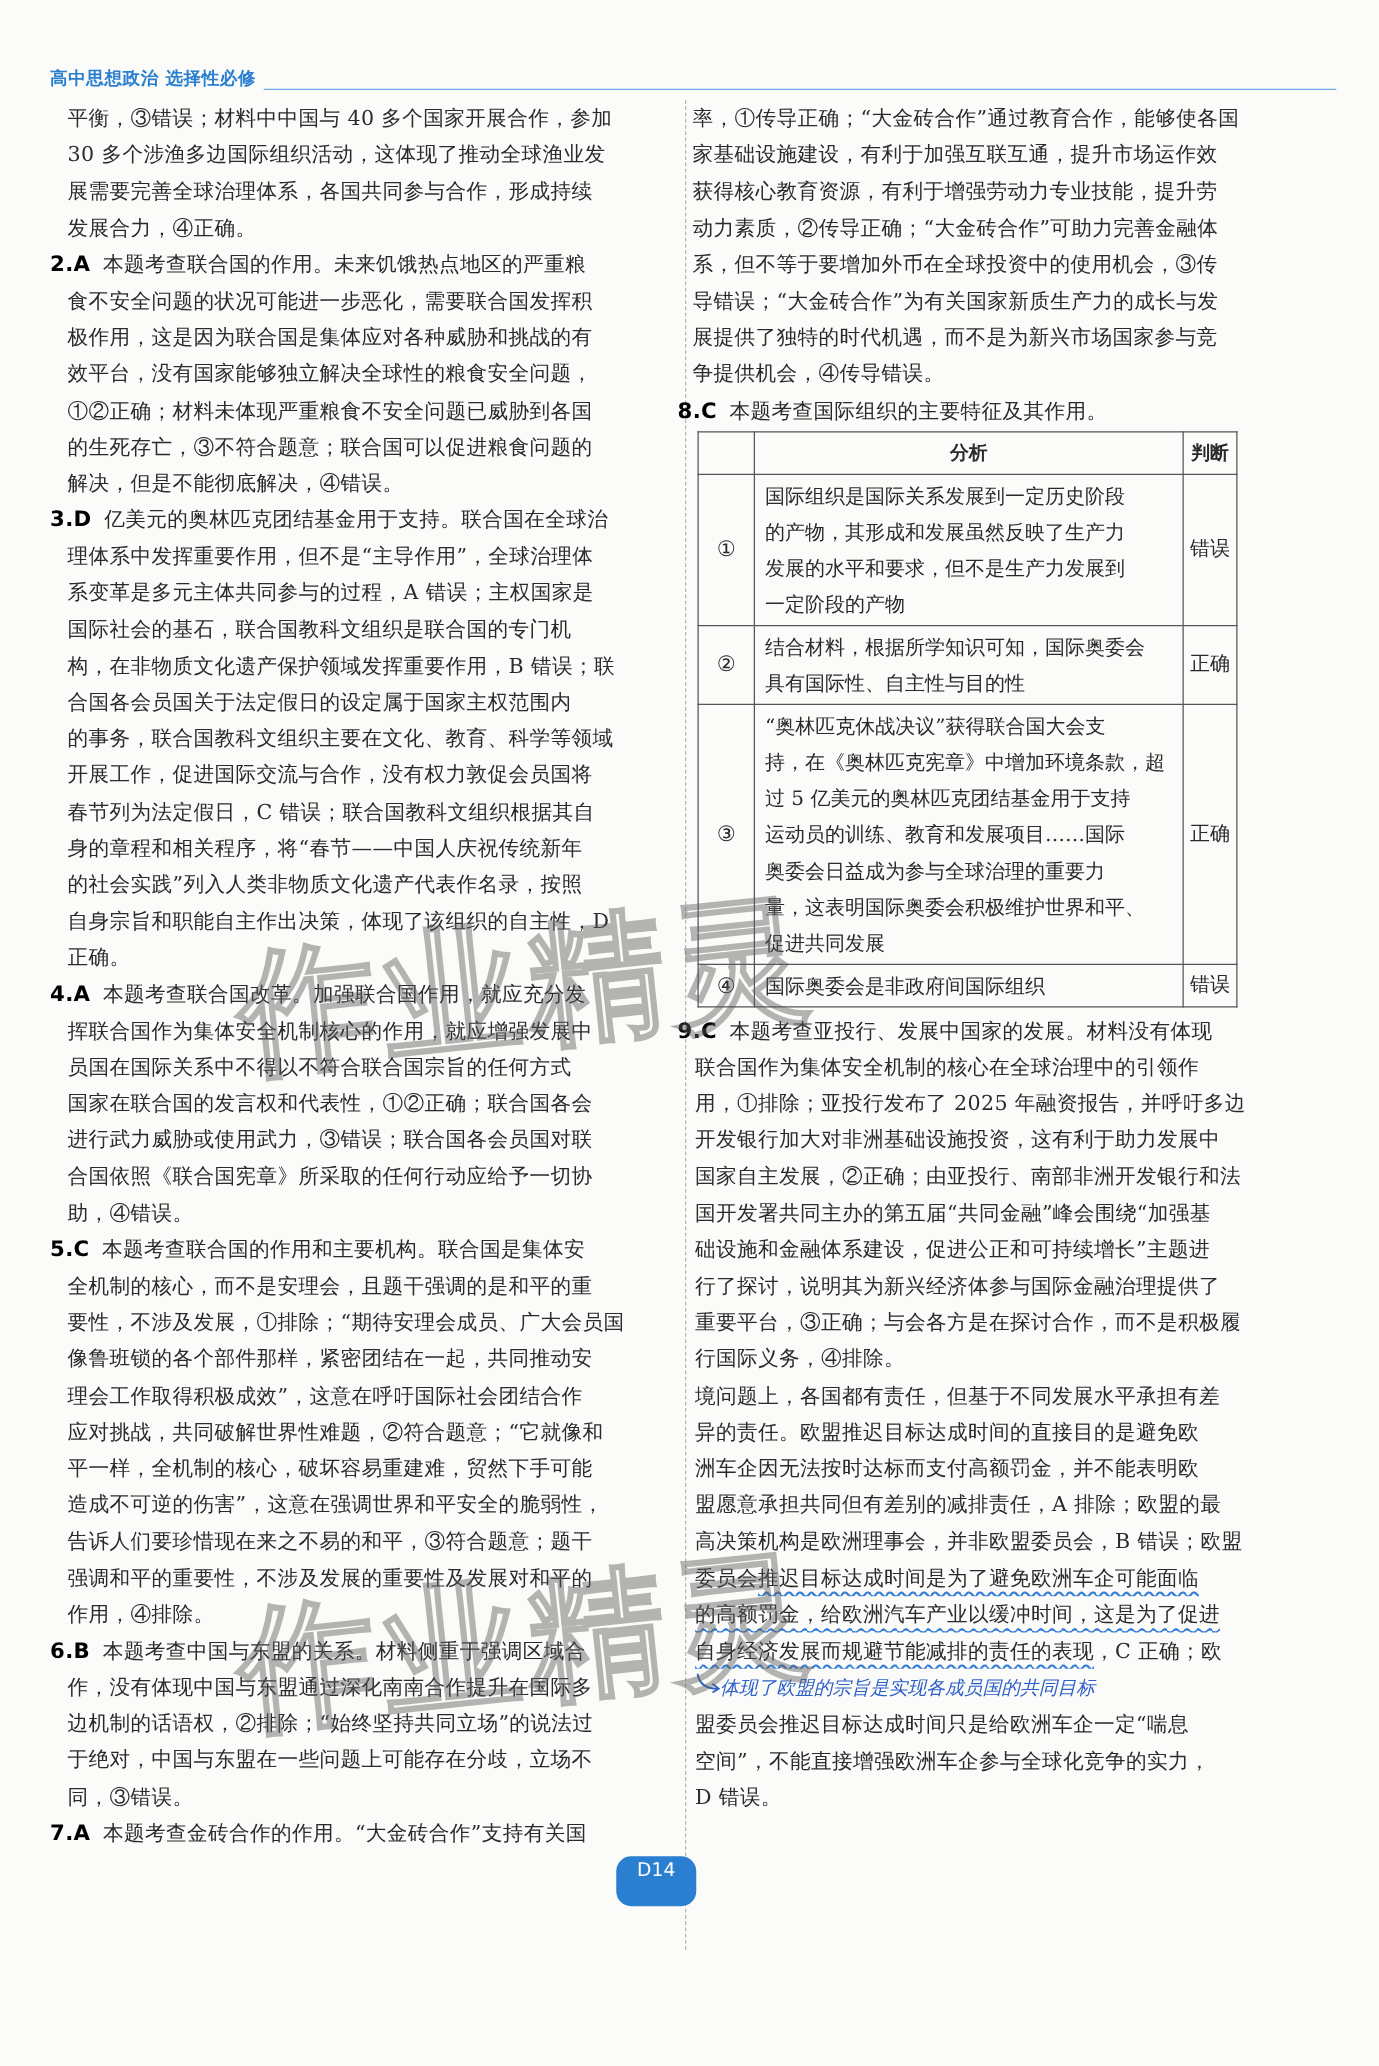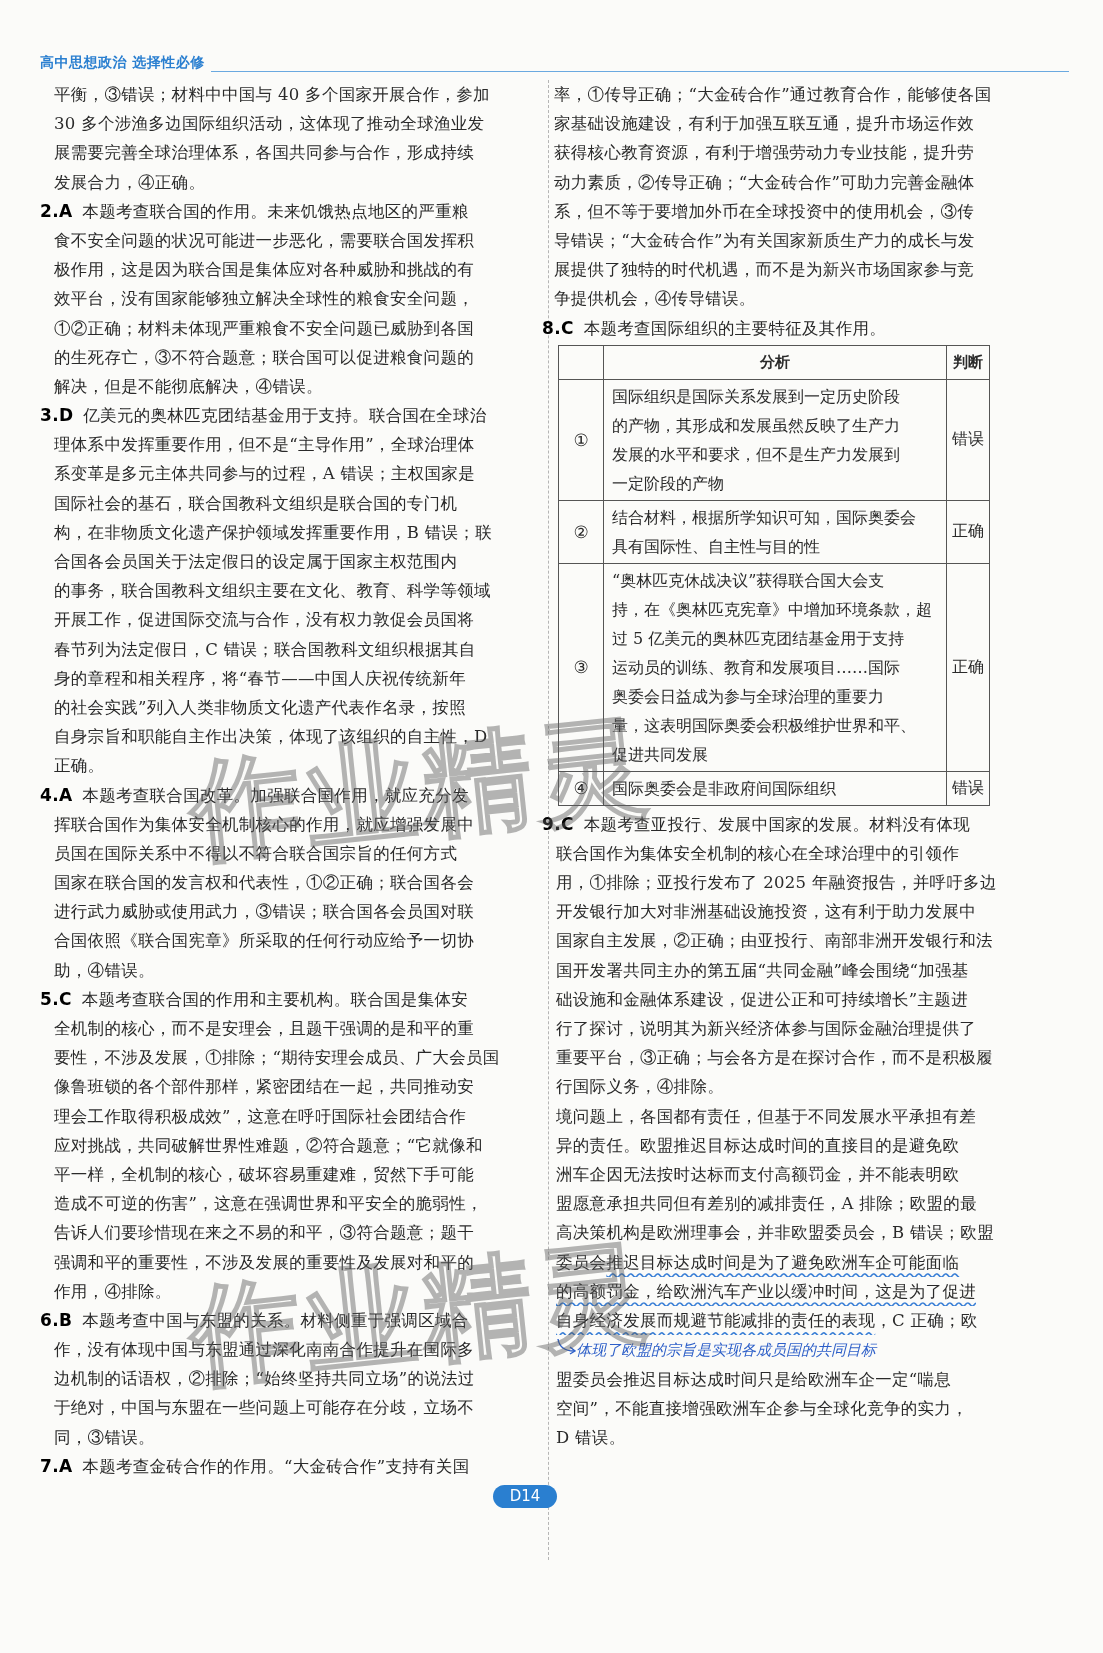--- a/index.html
+++ b/index.html
@@ -43,21 +43,21 @@
   td.num { width: 42px; text-align: center; font-size: 17px; }
   td.content { padding: 2px 8px; line-height: 29px; }
   td.verdict { width: 40px; text-align: center; font-size: 16px; }
   .annot-line {
     font-family: "DejaVu Serif", serif; font-style: italic; color: #2d5fc8;
     font-size: 15px; height: 30px; line-height: 30px; padding-left: 34px; position: relative;
   }
   .annot-arrow { position: absolute; left: 14px; top: 2px; }
   .wavy { text-decoration: underline wavy #3a7fd6; text-underline-offset: 5px; }
   .page-num {
-    position: absolute; left: 493px; top: 1485px; width: 64px; height: 23px;
+    position: absolute; left: 493px; top: 1485px; width: 64px; height: 40px;
     border-radius: 12px; background: #2a7fd0; color: #fff;
     font-family: "DejaVu Sans", "Liberation Sans", sans-serif; font-size: 15px;
     text-align: center; line-height: 23px;
   }
   .watermark {
     position: absolute; font-family: "DejaVu Sans", sans-serif; font-size: 110px; font-weight: bold;
     color: transparent; -webkit-text-stroke: 1.5px rgba(90,90,90,0.45); letter-spacing: 6px;
     transform: rotate(-6deg); pointer-events: none;
   }
 </style>

